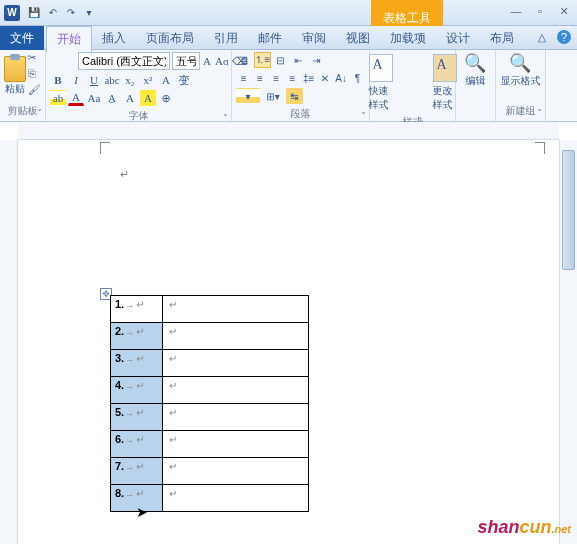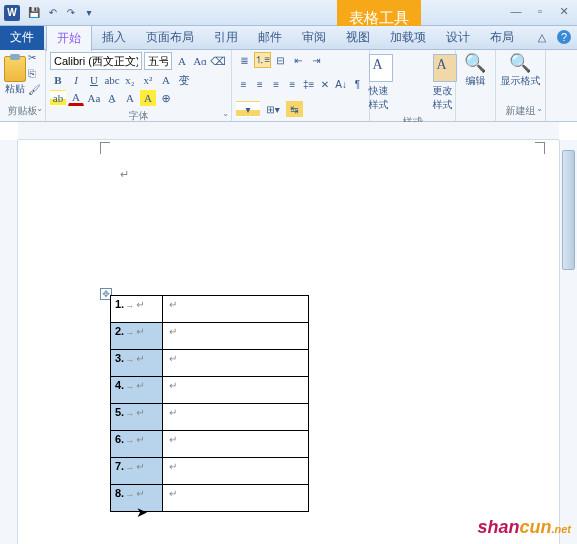--- a/index.html
+++ b/index.html
@@ -2,43 +2,43 @@
 <html><head>
 <meta charset="utf-8">
 <style>
 *{box-sizing:border-box;margin:0;padding:0;font-family:"Microsoft YaHei","Segoe UI",Tahoma,sans-serif;}
 body{background:#fff;width:577px;height:544px;overflow:hidden;position:relative;}
 .titlebar{height:26px;background:linear-gradient(#e8f1fb,#d5e4f5);display:flex;align-items:center;border-bottom:1px solid #a8bfd8;position:relative;}
 .app-icon{width:16px;height:16px;background:#2b579a;margin:0 4px;border-radius:2px;display:flex;align-items:center;justify-content:center;color:#fff;font-size:10px;font-weight:bold;}
 .qat{display:flex;gap:4px;margin-left:4px;}
 .qat-btn{width:14px;height:14px;display:flex;align-items:center;justify-content:center;font-size:10px;color:#3a5a8a;}
 .title-text{position:absolute;left:50%;transform:translateX(-50%);font-size:12px;color:#424c58;}
-.table-tools{position:absolute;right:156px;top:0;height:36px;background:#f7a818;color:#fff;font-size:15px;padding:4px 12px;display:flex;align-items:center;}
+.table-tools{position:absolute;right:134px;top:0;height:36px;background:#f7a818;color:#fff;font-size:12px;padding:4px 12px;display:flex;align-items:center;}
 .win-controls{position:absolute;right:6px;top:4px;display:flex;gap:10px;}
 .win-btn{width:14px;height:14px;font-size:11px;color:#5a6a7a;display:flex;align-items:center;justify-content:center;}
-.tabs{height:24px;background:linear-gradient(#e8f1fb,#d0e0f2);display:flex;align-items:center;border-bottom:1px solid #a8bfd8;position:relative;}
+.tabs{height:24px;background:linear-gradient(#e8f1fb,#d0e0f2);display:flex;align-items:flex-start;border-bottom:1px solid #a8bfd8;position:relative;}
 .tab{padding:4px 10px;font-size:12px;color:#3a5a8a;cursor:pointer;}
 .tab.file{background:#1e5aa8;color:#fff;height:24px;display:flex;align-items:center;margin-right:2px;}
 .tab.active{background:#f3f7fc;border:1px solid #a8bfd8;border-bottom:none;color:#8b5cf6;}
 .tab-help{position:absolute;right:6px;top:4px;display:flex;gap:8px;}
 .help-btn{width:14px;height:14px;font-size:11px;color:#3a5a8a;border-radius:50%;display:flex;align-items:center;justify-content:center;}
 .ribbon{height:72px;background:#f3f7fc;border-bottom:1px solid #b8c8dc;display:flex;}
 .group{border-right:1px solid #d0dce8;padding:2px 4px;display:flex;flex-direction:column;justify-content:space-between;}
 .group-label{font-size:10px;color:#6a7a8a;text-align:center;padding:1px 0;position:relative;}
 .group-label::after{content:"⌄";position:absolute;right:-2px;font-size:8px;}
 .clip{width:46px;}
 .clip-top{display:flex;gap:2px;}
 .paste-btn{width:28px;height:48px;display:flex;flex-direction:column;align-items:center;justify-content:center;font-size:10px;color:#3a5a8a;}
 .paste-icon{width:22px;height:26px;background:linear-gradient(#f8d568,#f0b840);border:1px solid #c89420;border-radius:2px;position:relative;}
 .paste-icon::after{content:"";position:absolute;top:-3px;left:5px;width:10px;height:6px;background:#8aa8c8;border-radius:2px;}
 .clip-side{display:flex;flex-direction:column;gap:2px;}
 .clip-side span{width:14px;height:14px;font-size:10px;color:#3a5a8a;}
 .font{width:186px;}
 .font-row{display:flex;gap:2px;align-items:center;margin-bottom:2px;}
-.font-name{width:92px;height:18px;border:1px solid #a8bfd8;background:#fff;font-size:11px;padding:1px 3px;}
+.font-name{width:92px;height:18px;border:1px solid #a8bfd8;background:#fff;font-size:11px;padding:1px 3px;margin-left:28px;}
 .font-size{width:28px;height:18px;border:1px solid #a8bfd8;background:#fff;font-size:11px;padding:1px 3px;}
 .rb{width:16px;height:16px;border:1px solid transparent;display:flex;align-items:center;justify-content:center;font-size:11px;color:#3a5a8a;font-family:'Times New Roman',serif;}
 .rb.b{font-weight:bold;}
 .rb.i{font-style:italic;}
 .rb.u{text-decoration:underline;}
 .para{width:138px;}
 .para-row{display:flex;gap:1px;align-items:center;margin-bottom:2px;}
 .pb{width:17px;height:16px;display:flex;align-items:center;justify-content:center;font-size:10px;color:#3a5a8a;border:1px solid transparent;}
 .pb.active{background:#fce6a8;border:1px solid #e8b848;}
 .styles{width:86px;display:flex;align-items:center;}
@@ -172,20 +172,21 @@
       <span class="pb">‡≡</span>
       <span class="pb">✕</span>
       <span class="pb">A↓</span>
       <span class="pb">¶</span>
     </div>
     <div class="para-row">
       <span class="pb" style="width:24px;background:linear-gradient(#fff 60%,#f8d568 60%);">▾</span>
       <span class="pb" style="width:24px;">⊞▾</span>
       <span class="pb" style="background:#f8d568;">↹</span>
     </div>
+    <div class="group-label">段落</div>
   </div>
 
   <div class="group styles">
     <div style="display:flex;flex:1;gap:32px;">
       <div class="style-btn">
         <div class="style-icon"></div>
         <span>快速样式</span>
       </div>
       <div class="style-btn">
         <div class="style-icon" style="background:#f0d8a8;"></div>

